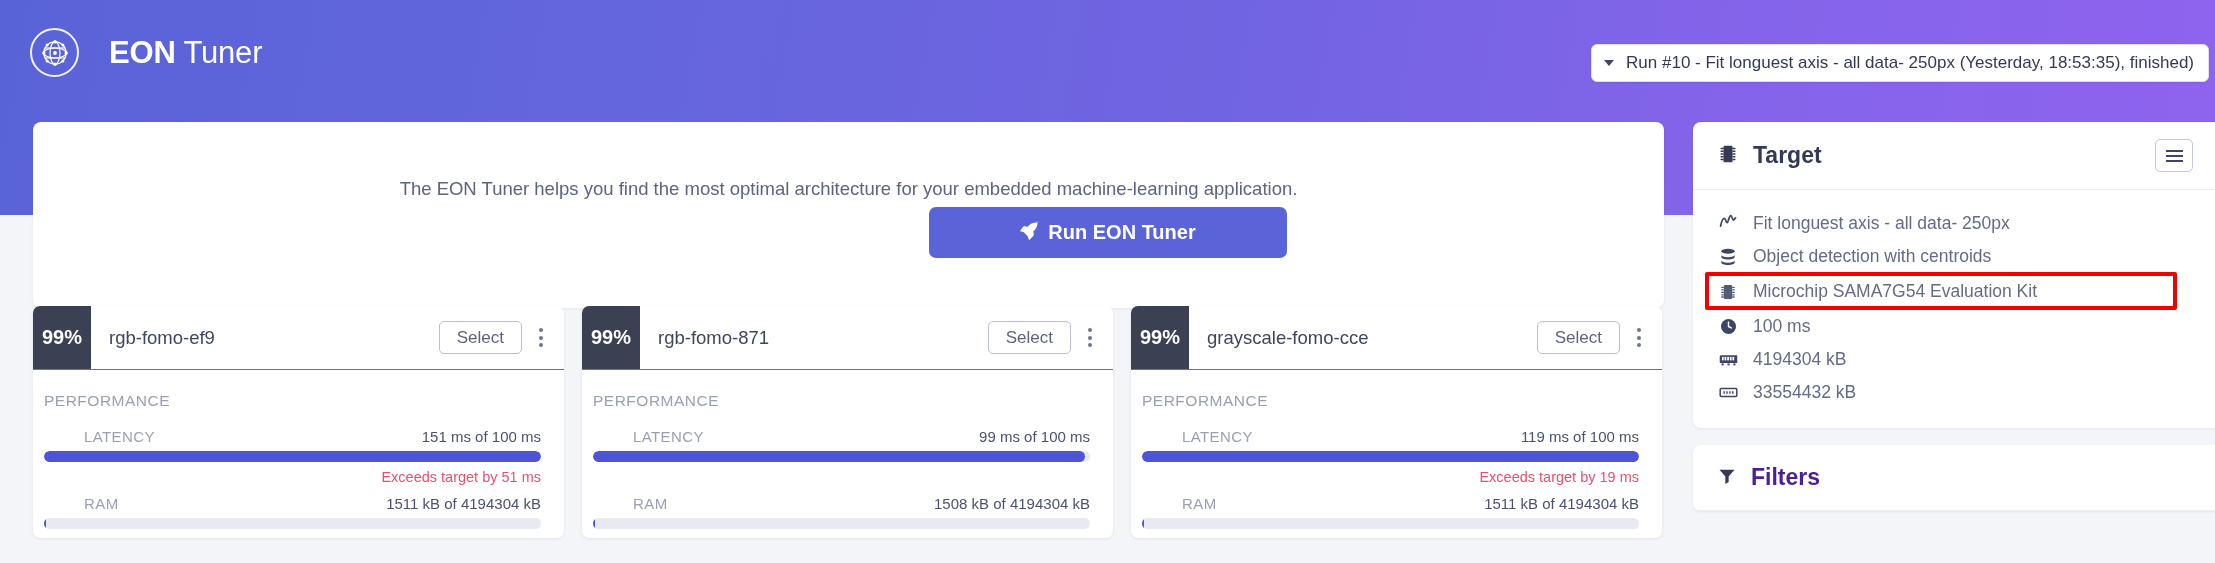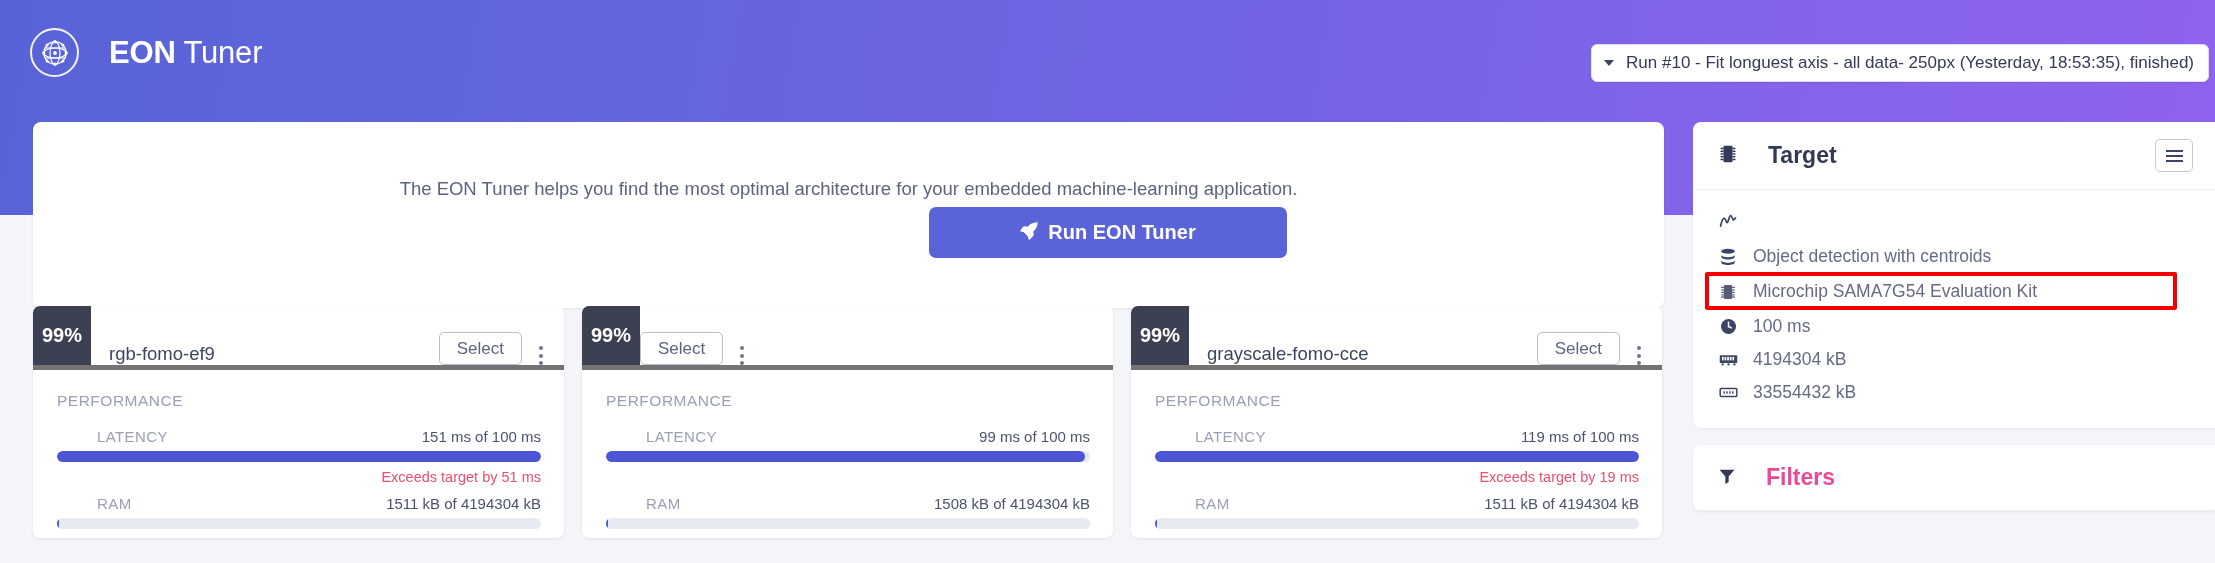--- a/index.html
+++ b/index.html
@@ -123,22 +123,22 @@
     width: 531px;
     background: #ffffff;
     border-radius: 7px;
     box-shadow: 0 1px 3px rgba(40,40,80,0.09);
     overflow: hidden;
     position: relative;
   }
   .card-head {
     height: 64px;
     display: flex;
-    align-items: flex-end;
-    border-bottom: 5px solid #737373;
+    align-items: center;
+    border-bottom: 1px solid #737373;
     position: relative;
   }
   .score-chip {
     width: 58px;
     align-self: stretch;
     background: #3b4153;
     color: #ffffff;
     font-size: 20px;
     font-weight: 700;
     display: flex;
@@ -172,21 +172,21 @@
     flex-direction: column;
     align-items: center;
     justify-content: center;
     gap: 3.5px;
     cursor: pointer;
     flex: 0 0 auto;
     margin-right: 4px;
   }
   .kebab i { width: 4px; height: 4px; background: #6e7590; border-radius: 50%; display: block; }
 
-  .card-body { padding: 22px 23px 0 24px; }
+  .card-body { padding: 22px 23px 0 11px; }
   .section-label {
     font-size: 15.5px;
     color: #9aa0b4;
     letter-spacing: 0.5px;
     margin-bottom: 18px;
   }
   .metric { margin-bottom: 9px; }
   .metric-row {
     display: flex;
     justify-content: space-between;
@@ -229,21 +229,20 @@
     border-radius: 8px 0 0 8px;
     box-shadow: 0 1px 3px rgba(40,40,80,0.08);
     margin-bottom: 17px;
   }
   .panel-head {
     height: 68px;
     display: flex;
     align-items: center;
     padding: 0 22px 0 24px;
     border-bottom: 1px solid #eceef5;
-    gap: 15px;
   }
   .panel-title {
     font-size: 23px;
     font-weight: 700;
     color: #343a55;
     margin-left: 14px;
     flex: 1 1 auto;
   }
   .menu-btn {
     width: 38px; height: 33px;
@@ -287,21 +286,21 @@
     height: 38px;
     border: 4px solid #f40000;
     border-radius: 2px;
     pointer-events: none;
   }
 
   .filters-head { height: 66px; padding-left: 24px; }
   .filters-title {
     font-size: 23px;
     font-weight: 700;
-    color: #ec4899;
+    color: #4c1d95;
     margin-left: 14px;
   }
 </style>
 </head>
 <body>
 
 <div class="page">
 
   <div class="header">
 
@@ -388,20 +387,21 @@
           <div class="bar-track">
             <div class="bar-fill" style="width:0.5%"></div>
           </div>
         </div>
       </div>
     </div>
 
     <div class="card">
       <div class="card-head">
         <div class="score-chip">99%</div>
+        <div class="card-name">rgb-fomo-871</div>
         <button class="select-btn">Select</button>
         <div class="kebab">
             <i></i>
             <i></i>
             <i></i>
           </div>
       </div>
       <div class="card-body">
         <div class="section-label">PERFORMANCE</div>
 
@@ -496,20 +496,21 @@
       </div>
 
       <div class="target-list">
 
         <div class="target-item">
           <span class="ico">
             <svg width="21" height="21" viewBox="0 0 24 24" fill="none" stroke="#3d4466" stroke-width="2" stroke-linecap="round">
               <path d="M3 15c1.2-7 3-9 4.3-9 1.6 0 1.7 5 3.2 5 1.2 0 2.2-8 4-8 1.4 0 2.2 5 3 5 .9 0 1.6-1.5 2.5-2.5"></path>
             </svg>
           </span>
+          <span class="txt">Fit longuest axis - all data- 250px</span>
         </div>
 
         <div class="target-item">
           <span class="ico">
             <svg width="20" height="20" viewBox="0 0 24 24" fill="#3d4466">
               <ellipse cx="12" cy="5" rx="8" ry="3"></ellipse>
               <path d="M4 9.3c0 1.7 3.6 3 8 3s8-1.3 8-3v2.6c0 1.7-3.6 3-8 3s-8-1.3-8-3z"></path>
               <path d="M4 16c0 1.7 3.6 3 8 3s8-1.3 8-3v2.6c0 1.7-3.6 3-8 3s-8-1.3-8-3z"></path>
             </svg>
           </span>

